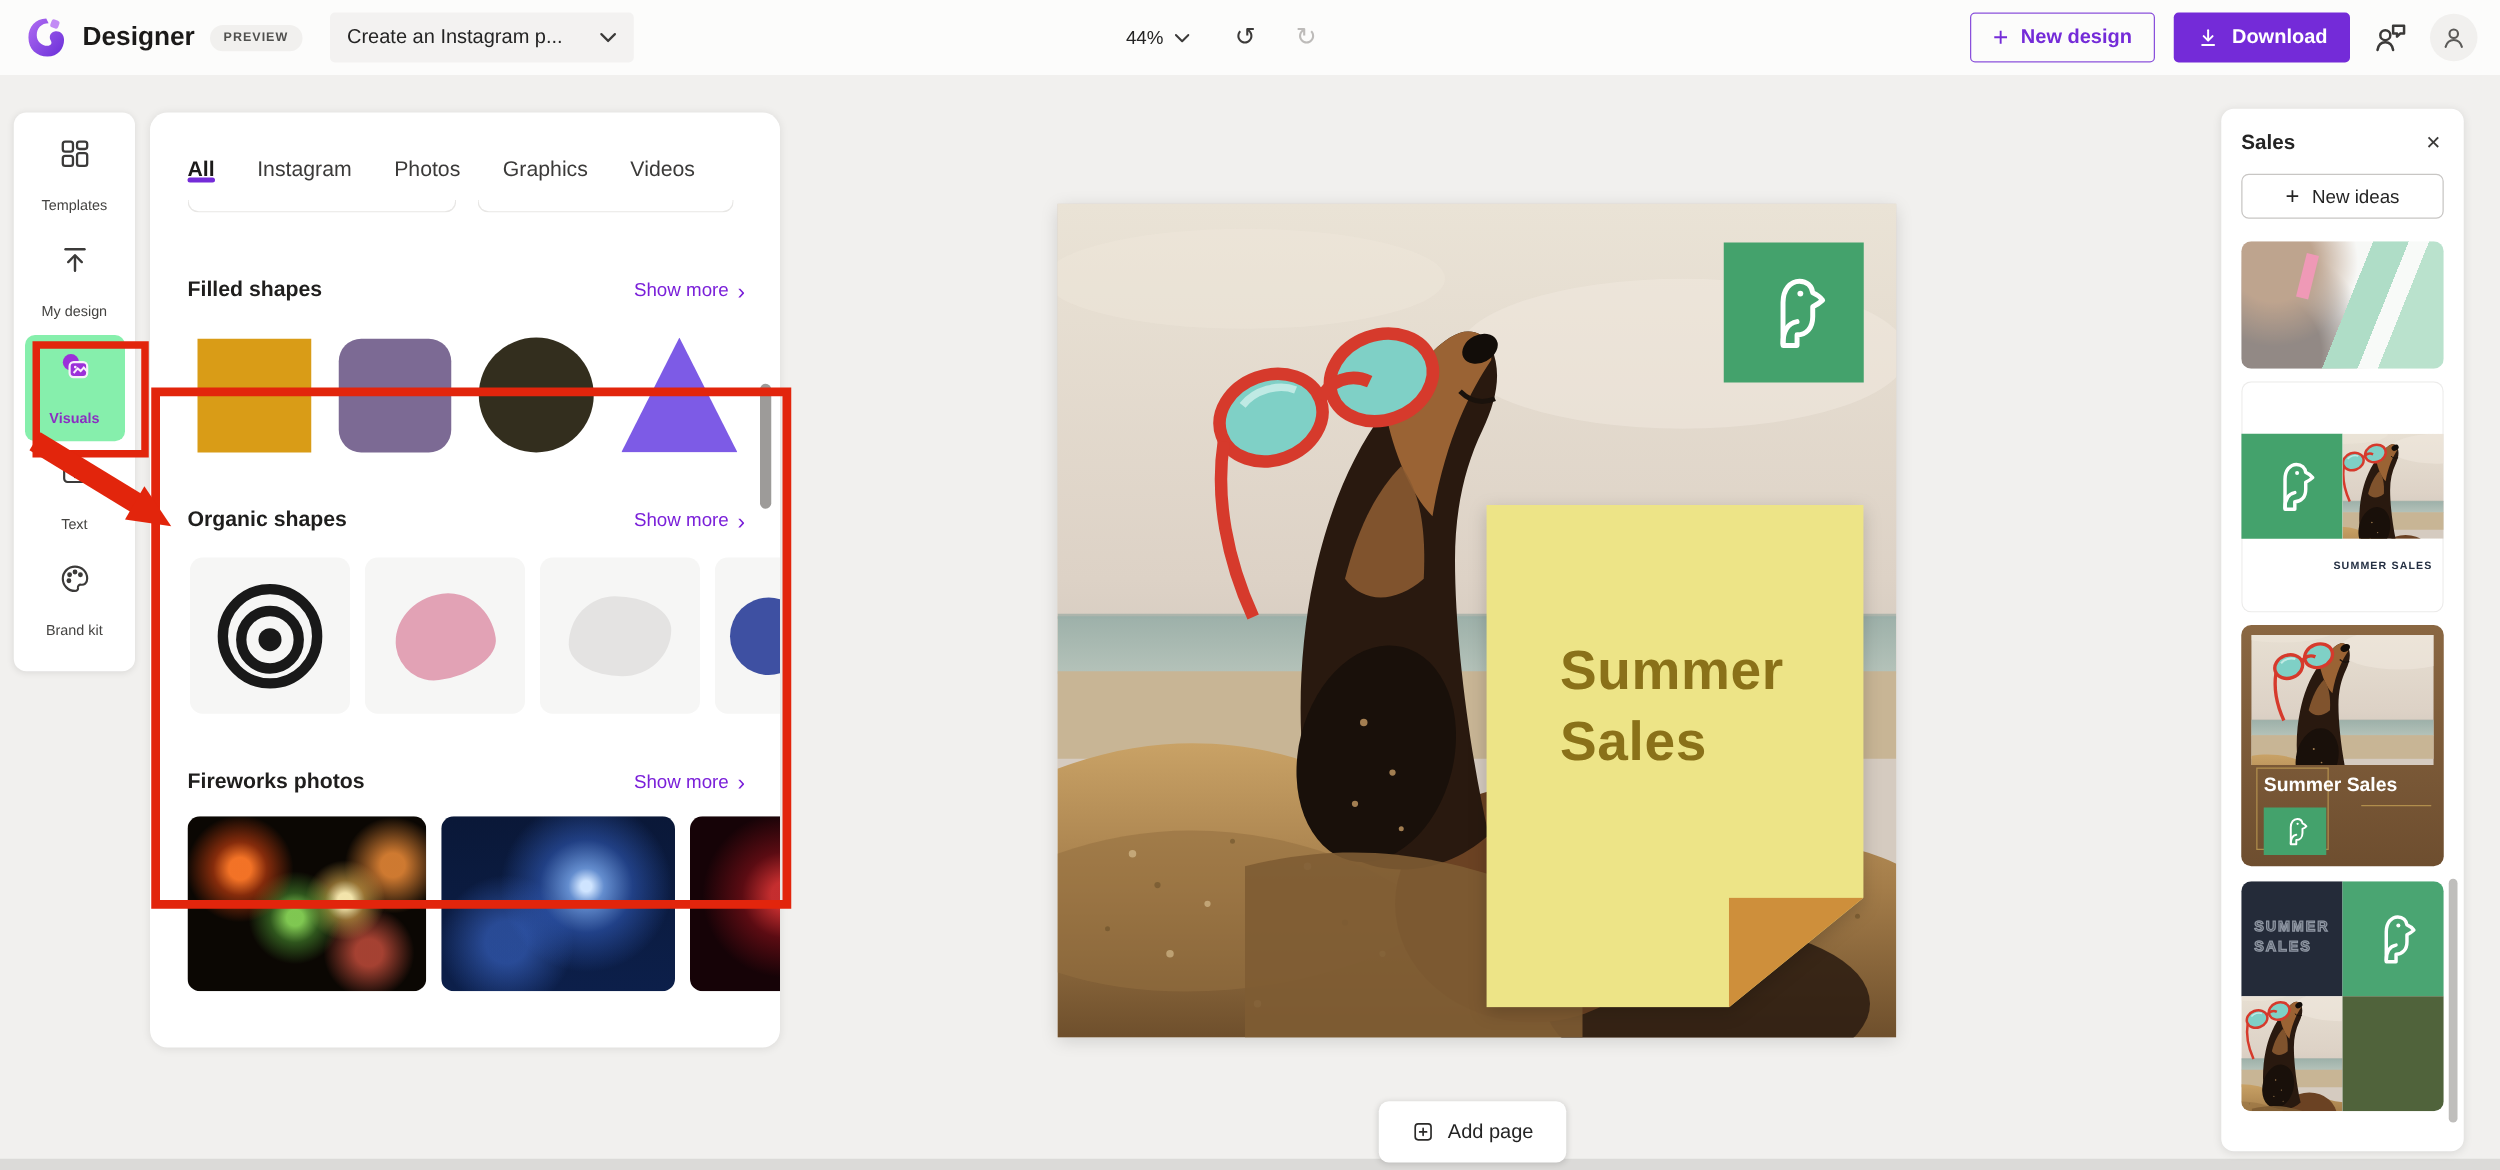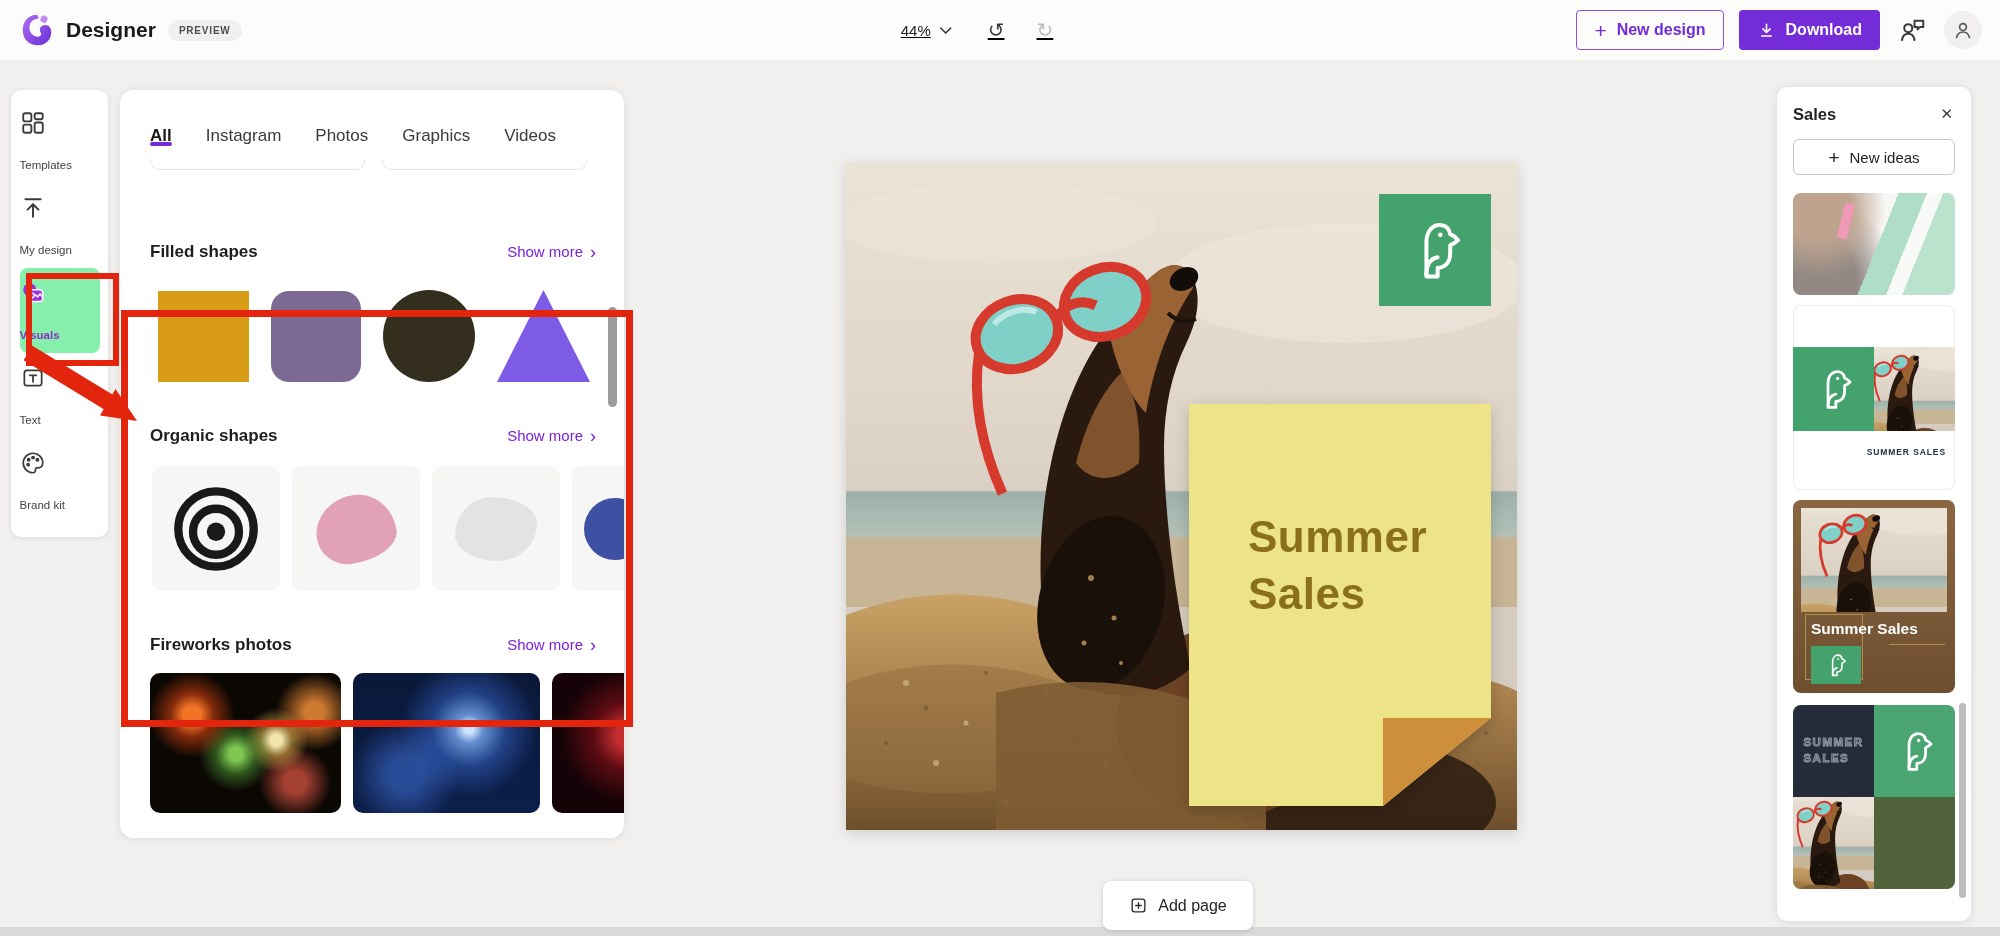--- a/index.html
+++ b/index.html
@@ -8,38 +8,38 @@
   
   .topbar{position:absolute;left:0;top:0;width:100%;height:60px;background:#FCFCFB;
     display:flex;align-items:center;padding:0 18px;box-sizing:border-box;z-index:20;}
   .logo{width:38px;height:38px;flex:none;}
   .app-title{font-size:21px;font-weight:700;color:#1B1A19;margin-left:10px;}
   .preview-badge{margin-left:12px;background:#F1F0EE;border-radius:11px;padding:5px 11px;
     font-size:10px;font-weight:700;letter-spacing:.8px;color:#50504E;}
   .title-dd{margin-left:22px;height:40px;background:#F3F2F1;border:none;border-radius:4px;
     display:flex;align-items:center;gap:30px;padding:0 14px;font-size:16px;color:#242424;cursor:pointer;}
   .tb-center{position:absolute;left:50%;top:0;height:60px;transform:translateX(-50%);
-    display:flex;align-items:center;gap:28px;margin-left:-25px;text-decoration:underline;}
+    display:flex;align-items:center;gap:28px;margin-left:-25px;}
   .zoom-dd{display:flex;align-items:center;gap:9px;font-size:15px;color:#242424;background:none;border:none;cursor:pointer;}
   .undo-btn,.redo-btn{background:none;border:none;font-size:20px;line-height:1;cursor:pointer;padding:2px;}
   .undo-btn{color:#3B3A39;}
   .redo-btn{color:#BDBBB9;}
   .tb-right{margin-left:auto;display:flex;align-items:center;gap:15px;}
   .new-design{height:40px;border:1px solid #8A50DB;border-radius:4px;background:#FCFCFB;color:#742BD8;
     font-size:16px;font-weight:600;display:flex;align-items:center;gap:10px;padding:0 17px;cursor:pointer;}
   .new-design .plus{font-size:21px;font-weight:400;line-height:1;}
   .download-btn{height:40px;border:none;border-radius:4px;background:#742BD8;color:#fff;
     font-size:16px;font-weight:600;display:flex;align-items:center;gap:10px;padding:0 18px;cursor:pointer;}
   .icon-btn{background:none;border:none;padding:2px;cursor:pointer;display:flex;align-items:center;}
   .avatar{width:38px;height:38px;border-radius:50%;background:#F1F0EE;display:flex;align-items:center;justify-content:center;border:none;cursor:pointer;}
   
   .side-rail{position:absolute;left:11px;top:90px;width:97px;height:447px;background:#fff;border-radius:10px;
     box-shadow:0 1px 6px rgba(0,0,0,.09);display:flex;flex-direction:column;align-items:center;
     padding:8px 0;box-sizing:border-box;z-index:10;}
-  .rail-item{width:80px;height:85px;display:flex;flex-direction:column;justify-content:center;
+  .rail-item{width:80px;height:85px;display:flex;flex-direction:column;align-items:center;justify-content:center;
     gap:23px;border-radius:8px;cursor:pointer;}
   .rail-item .lbl{font-size:11.5px;color:#444341;}
   .rail-item.active{background:#86efac;}
   .rail-item.active .lbl{color:#8B2FC2;font-weight:600;}
   .rail-ic{width:26px;height:26px;}
   
   .panel{position:absolute;left:120px;top:90px;width:504px;height:748px;background:#fff;border-radius:14px;
     box-shadow:0 1px 8px rgba(0,0,0,.09);overflow:hidden;z-index:10;box-sizing:border-box;padding:36px 0 0 30px;}
   .tabs{display:flex;gap:34px;font-size:17px;color:#3B3A39;}
   .tab{position:relative;cursor:pointer;}
@@ -242,20 +242,26 @@
           <stop offset="0" stop-color="#B06CF2"></stop>
               <stop offset="1" stop-color="#6A2FD8"></stop>
             </linearGradient>
           </defs>
         <path d="M20,4 C11,4 5,11 5,20 C5,30 12,36 21,36 C30,36 35,29 35,22 C35,17 31,14 27,15 C23,16 22,20 24,23 C25,25 24,27 21,27 C16,27 12,23 12,18 C12,12 16,8 22,8 Z" fill="url(#logog)"></path>
         <rect x="24" y="5" width="7" height="7" rx="2" transform="rotate(20 27 8)" fill="#C28BF5"></rect>
       </svg>
     </span>
     <span class="app-title">Designer</span>
     <span class="preview-badge">PREVIEW</span>
+    <button class="title-dd">
+      <span>Create an Instagram p...</span>
+      <svg width="13" height="8" viewBox="0 0 12 7">
+          <path d="M1,1 L6,6 L11,1" stroke="#3B3A39" stroke-width="1.6" fill="none" stroke-linecap="round"></path>
+        </svg>
+    </button>
 
     <div class="tb-center">
       <button class="zoom-dd">
         <span>44%</span>
         <svg width="12" height="7" viewBox="0 0 12 7">
             <path d="M1,1 L6,6 L11,1" stroke="#3B3A39" stroke-width="1.6" fill="none" stroke-linecap="round"></path>
           </svg>
       </button>
       <button class="undo-btn"><span>↺</span></button>
       <button class="redo-btn"><span>↻</span></button>
@@ -342,21 +348,21 @@
       <div class="tab">Instagram</div>
       <div class="tab">Photos</div>
       <div class="tab">Graphics</div>
       <div class="tab">Videos</div>
     </div>
     <div class="partials">
       <div class="partial-card" style="width:213px"></div>
       <div class="partial-card" style="width:203px"></div>
     </div>
 
-    <div class="sec-head" style="margin-top:72px">
+    <div class="sec-head" style="margin-top:52px">
       <span class="sec-title">Filled shapes</span>
       <button class="show-more">
         <span>Show more</span>
         <span class="chev">›</span>
       </button>
     </div>
     <div class="shape-row">
       <div class="sq"></div>
       <div class="rsq"></div>
       <div class="circ"></div>

